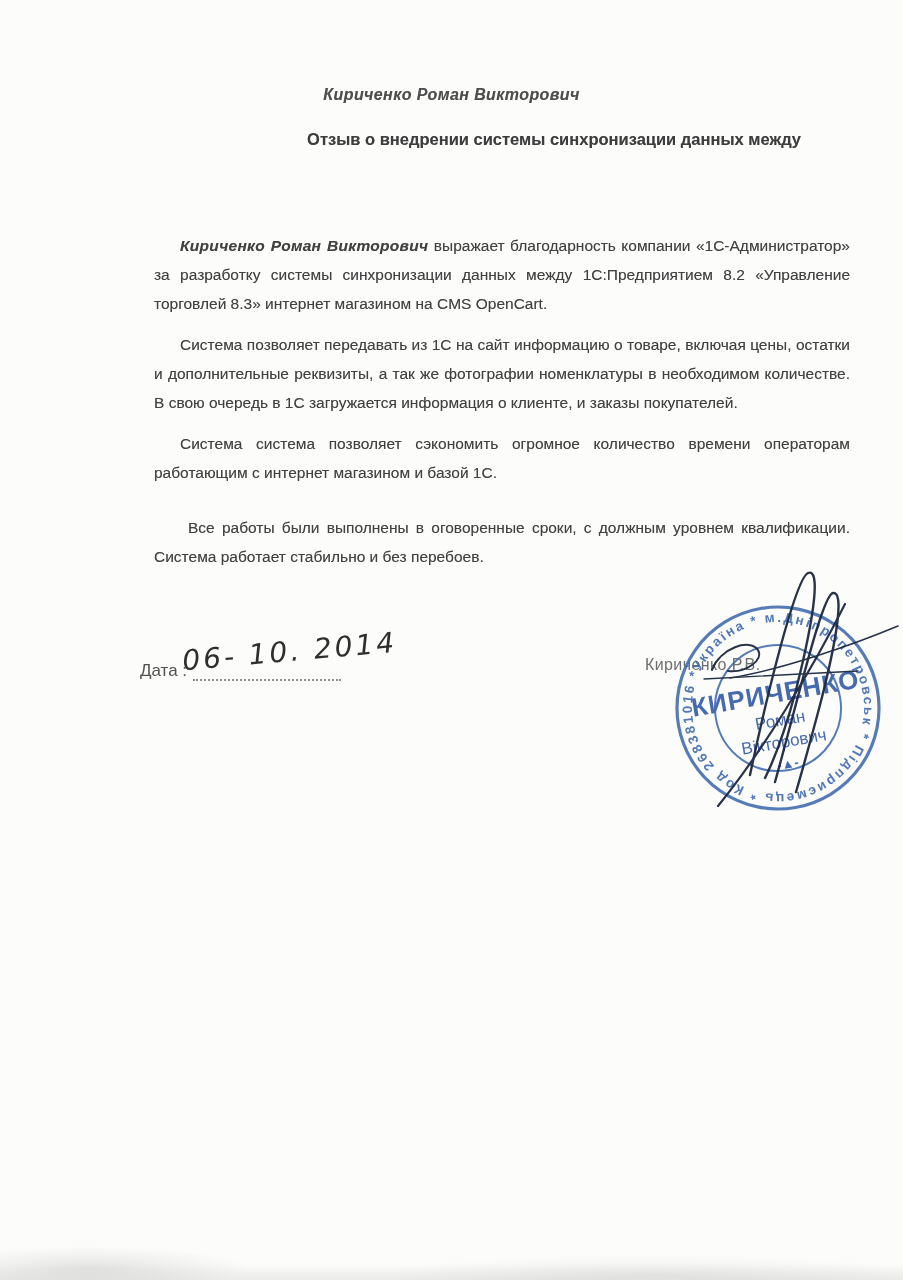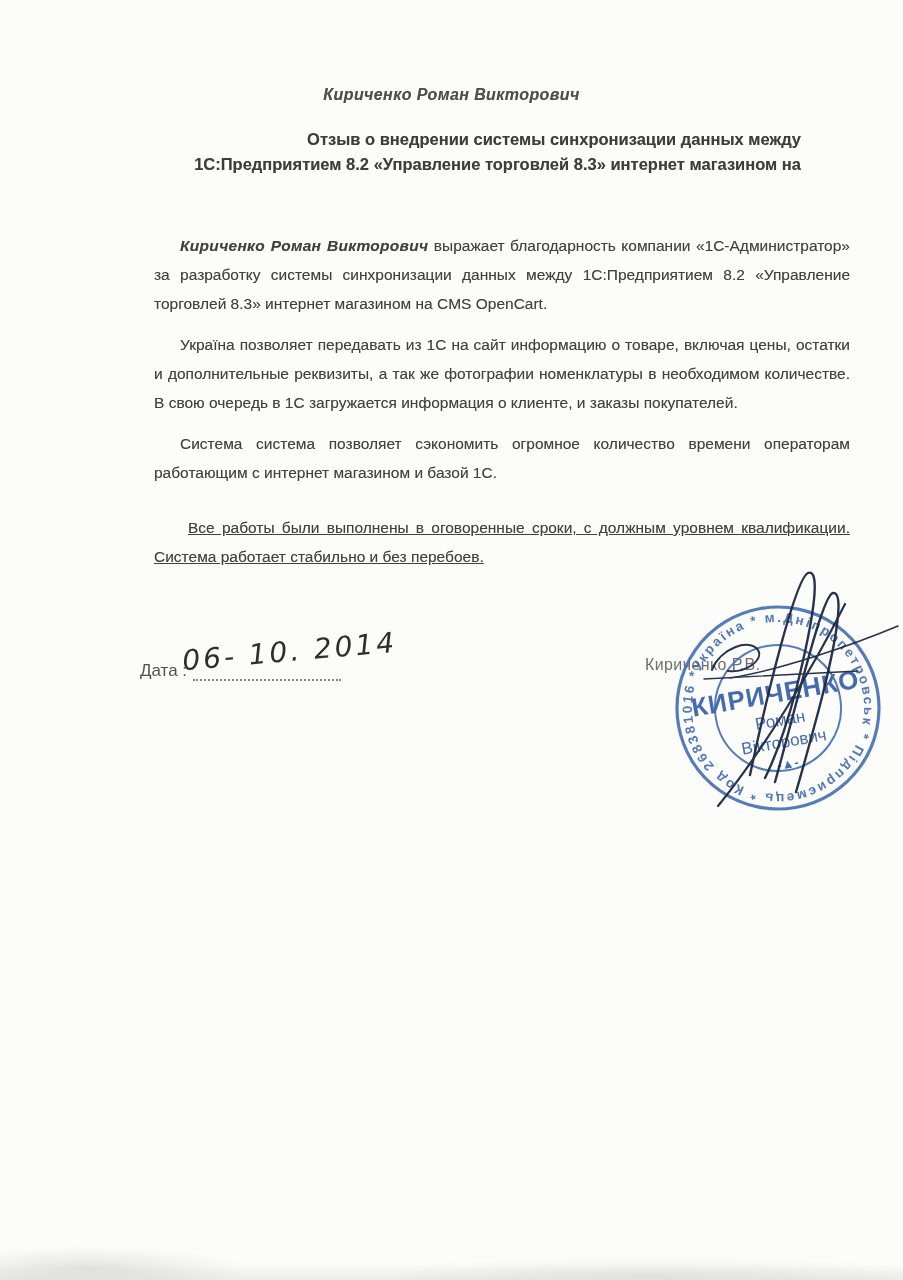--- a/index.html
+++ b/index.html
@@ -28,21 +28,21 @@
     text-shadow:0 0 .5px rgba(90,90,90,.5);
   }
   .content{
     position:absolute;top:219px;left:142px;width:720px;
     font-size:15.5px;line-height:29px;
     text-align:justify;
     color:#414141;
     text-shadow:0 0 .4px rgba(95,95,95,.5);
   }
   .content p{margin:12px;text-indent:26px;}
-  .content p.gap{margin-top:26px;text-indent:34px;text-decoration:underline;}
+  .content p.gap{margin-top:26px;text-indent:34px;}
   .p-lead{font-weight:bold;font-style:italic;letter-spacing:.3px;}
   .date-row{position:absolute;top:661px;left:140px;font-size:17px;color:#525252;text-align:right;}
   .date-line{
     display:inline-block;width:148px;height:18px;
     border-bottom:2px dotted #8a8a8a;
     margin-left:6px;vertical-align:bottom;
   }
   .date-hand{
     position:absolute;top:635px;left:182px;
     font-size:28px;font-style:italic;
@@ -78,26 +78,25 @@
 </style>
 </head>
 <body>
 
 <div class="page">
 
   <div class="author-line">Кириченко Роман Викторович</div>
 
   <div class="heading">
     <div>Отзыв о внедрении системы синхронизации данных между</div>
-    <div>1С:Предприятием 8.2 «Управление торговлей 8.3» интернет магазином на</div>
   </div>
 
   <div class="content">
     <p><span class="p-lead">Кириченко Роман Викторович</span><span> выражает благодарность компании «1С-Администратор» за разработку системы синхронизации данных между 1С:Предприятием 8.2 «Управление торговлей 8.3» интернет магазином на CMS OpenCart.</span></p>
-    <p>Україна позволяет передавать из 1С на сайт информацию о товаре, включая цены, остатки и дополнительные реквизиты, а так же фотографии номенклатуры в необходимом количестве. В свою очередь в 1С загружается информация о клиенте, и заказы покупателей.</p>
+    <p>Система позволяет передавать из 1С на сайт информацию о товаре, включая цены, остатки и дополнительные реквизиты, а так же фотографии номенклатуры в необходимом количестве. В свою очередь в 1С загружается информация о клиенте, и заказы покупателей.</p>
     <p>Система система позволяет сэкономить огромное количество времени операторам работающим с интернет магазином и базой 1С.</p>
     <p class="gap">Все работы были выполнены в оговоренные сроки, с должным уровнем квалификации. Система работает стабильно и без перебоев.</p>
   </div>
 
   <div class="date-row"><span>Дата :</span><span class="date-line"></span></div>
 
   <div class="date-hand">06- 10. 2014</div>
 
   <div class="sign-label">Кириченко Р.В.</div>
 

